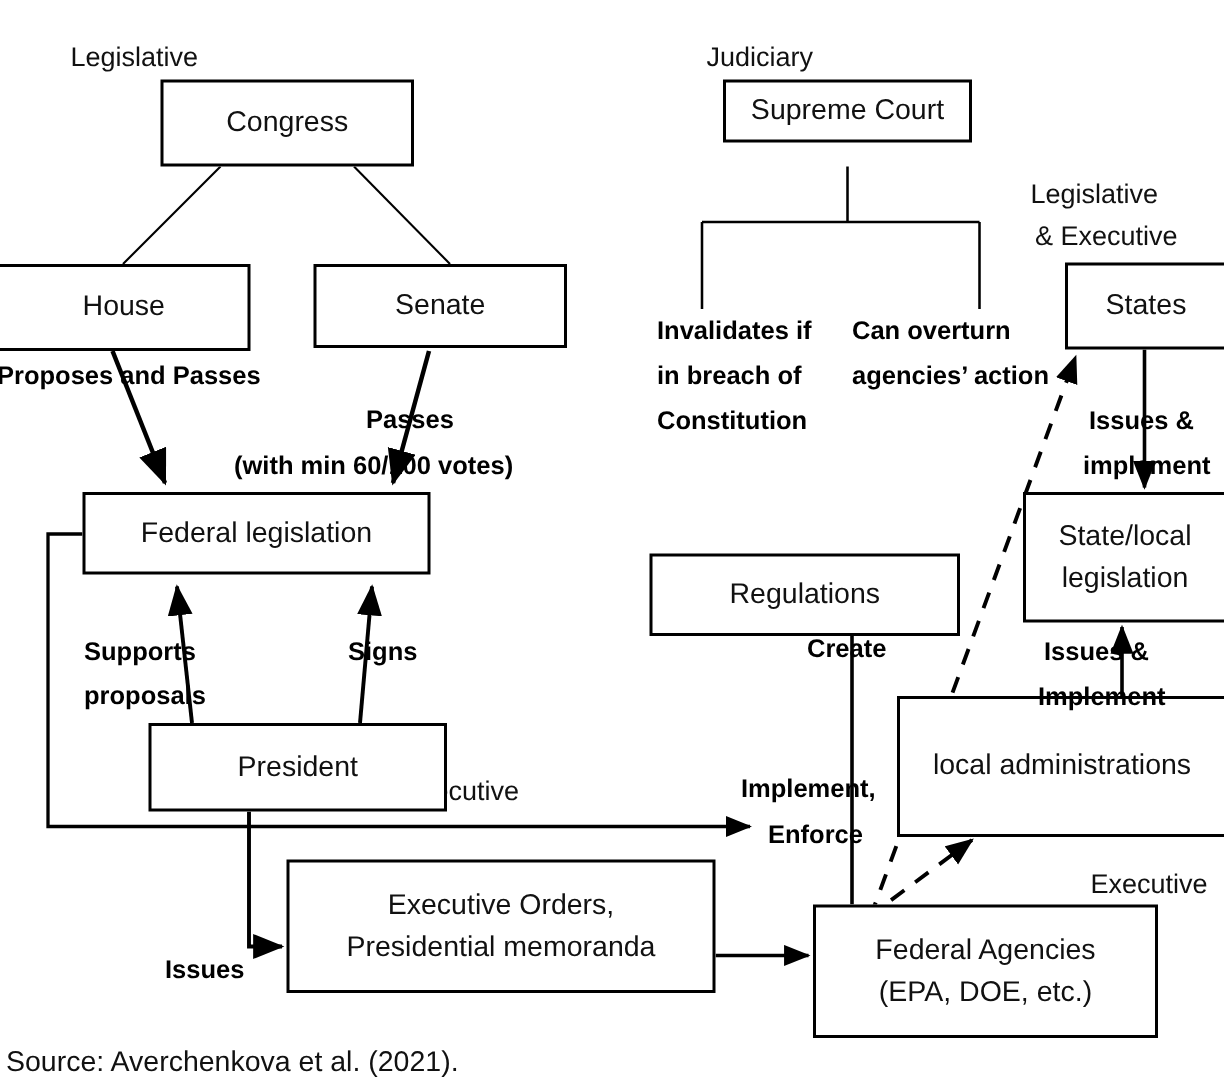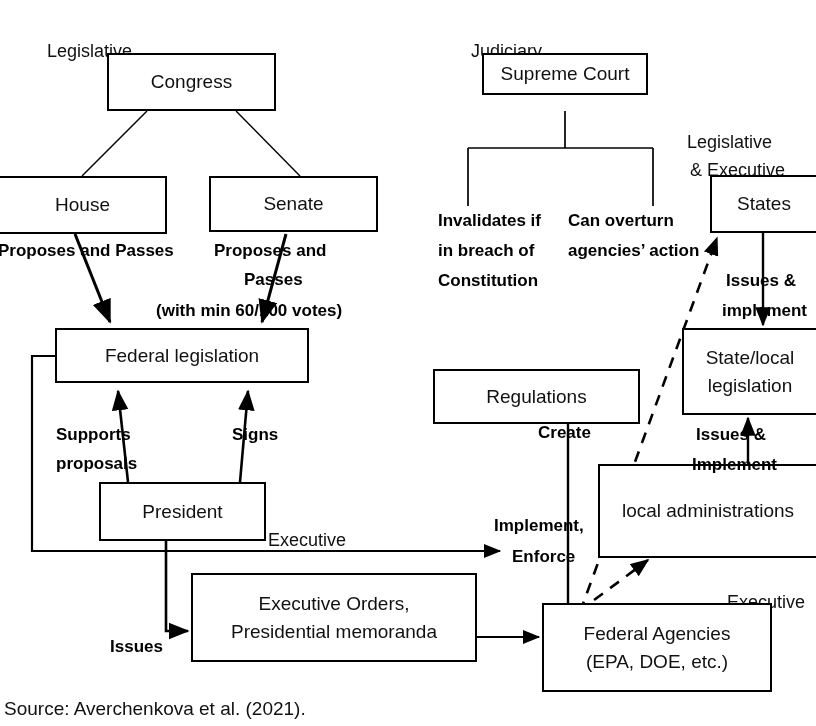--- a/index.html
+++ b/index.html
@@ -22,21 +22,20 @@
     line-height:1.45;
     box-sizing:border-box;
   }
   .node span{display:block;}
   .plain-label{
     position:absolute;
     font-size:18px;
     color:#111;
     white-space:pre;
     line-height:1.25;
-    margin-top:13px;
   }
   .bold-label{
     position:absolute;
     font-size:17px;
     font-weight:bold;
     color:#000;
     white-space:pre;
     line-height:1.35;
     text-align:right;
   }
@@ -113,25 +112,25 @@
   </div>
 
   <div class="node" style="left:-2px;top:176px;width:169px;height:58px;">
     <span>House</span>
   </div>
 
   <div class="node" style="left:209px;top:176px;width:169px;height:56px;">
     <span>Senate</span>
   </div>
 
-  <div class="node" style="left:55px;top:328px;width:254px;height:55px;">
+  <div class="node" style="left:55px;top:328px;width:232px;height:55px;">
     <span>Federal legislation</span>
   </div>
 
-  <div class="node" style="left:99px;top:482px;width:167px;height:59px;">
+  <div class="node" style="left:99px;top:482px;width:199px;height:59px;">
     <span>President</span>
   </div>
 
   <div class="node" style="left:191px;top:573px;width:286px;height:89px;flex-direction:column;">
     <span>Executive Orders,</span>
     <span>Presidential memoranda</span>
   </div>
 
   <div class="node" style="left:482px;top:53px;width:166px;height:42px;">
     <span>Supreme Court</span>
@@ -154,21 +153,20 @@
     <span>local administrations</span>
   </div>
 
   <div class="node" style="left:542px;top:603px;width:230px;height:89px;flex-direction:column;">
     <span>Federal Agencies</span>
     <span>(EPA, DOE, etc.)</span>
   </div>
 
   <div class="bold-label" style="left:-2px;top:240px;">Proposes and Passes</div>
 
-  <div class="bold-label" style="left:214px;top:240px;">Proposes and</div>
   <div class="bold-label" style="left:244px;top:269px;">Passes</div>
   <div class="bold-label" style="left:156px;top:300px;">(with min 60/100 votes)</div>
 
   <div class="bold-label" style="left:56px;top:424px;">Supports</div>
   <div class="bold-label" style="left:56px;top:453px;">proposals</div>
 
   <div class="bold-label" style="left:232px;top:424px;">Signs</div>
 
   <div class="bold-label" style="left:110px;top:636px;">Issues</div>
 

